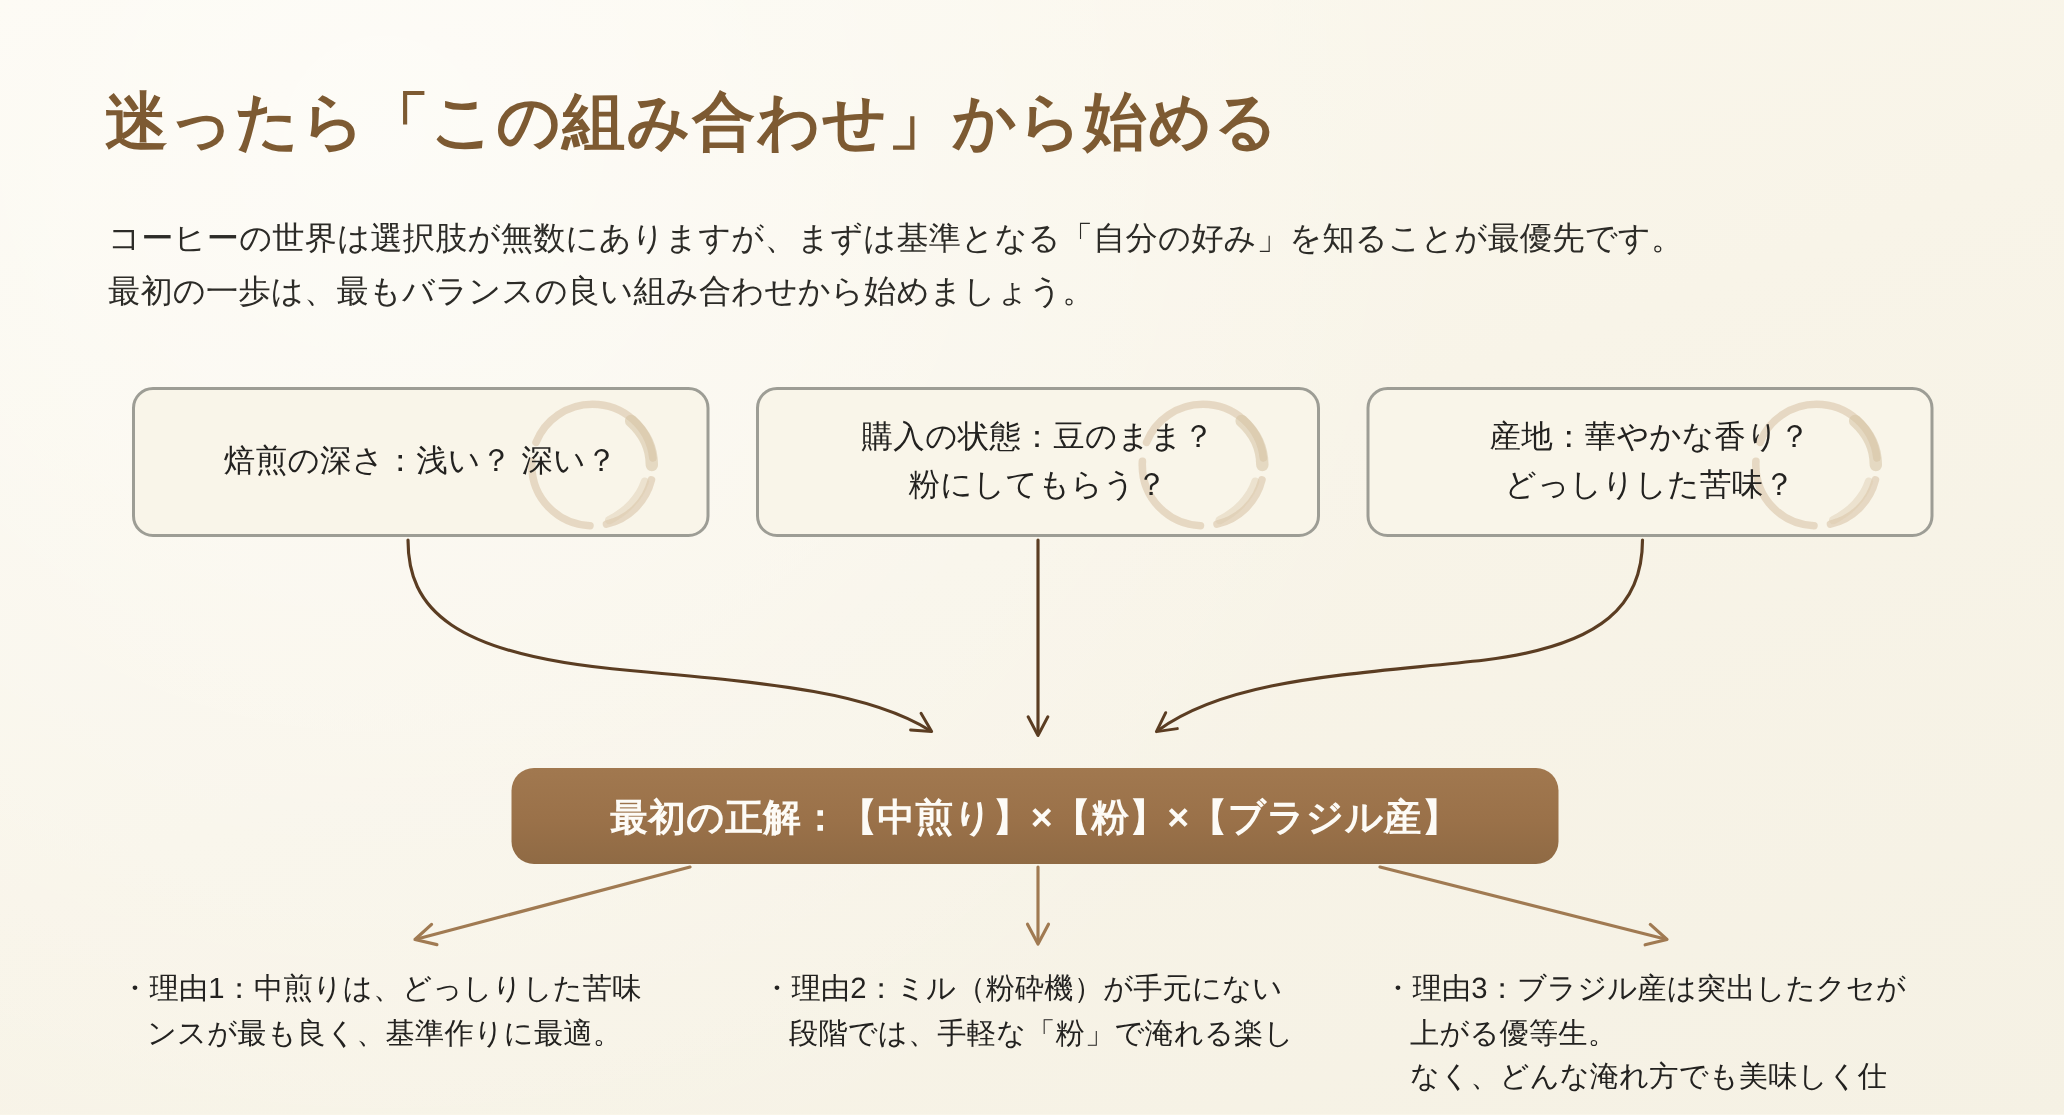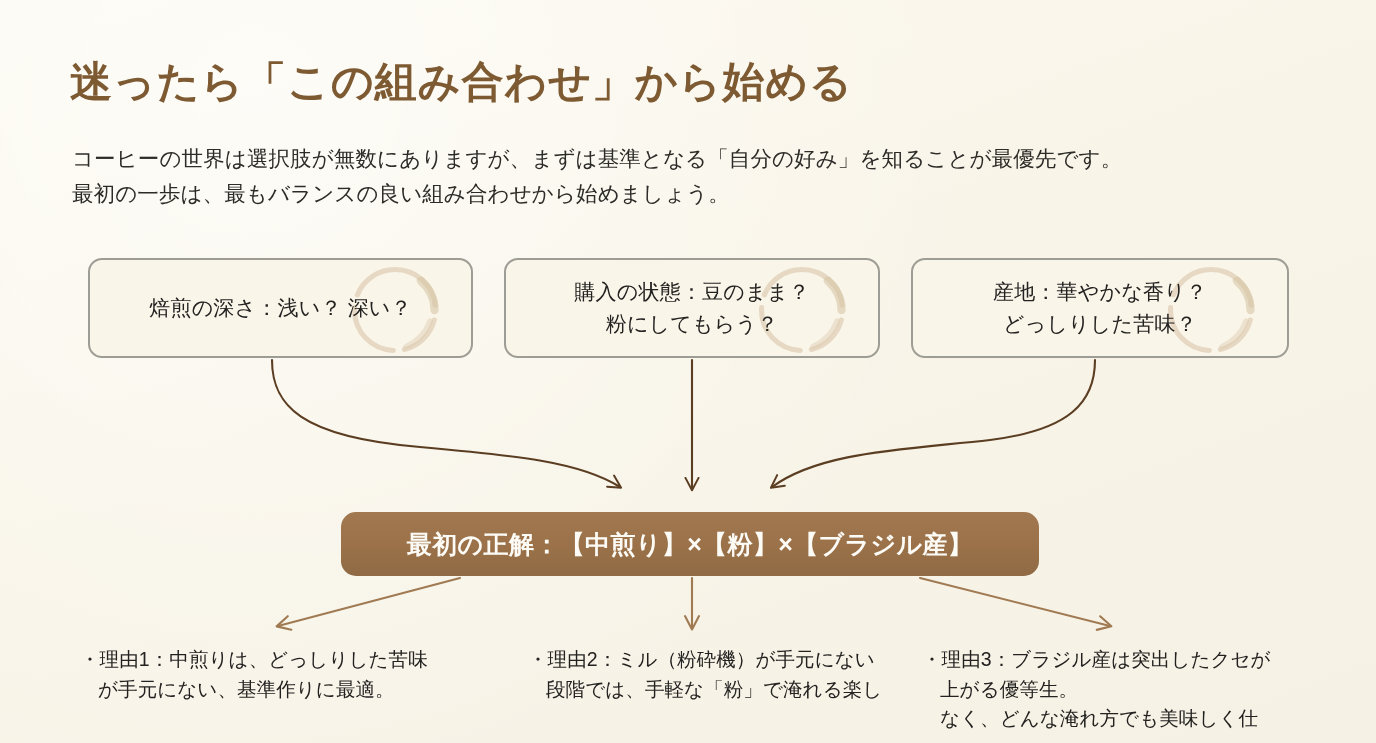--- a/index.html
+++ b/index.html
@@ -123,21 +123,21 @@
     top: 645px;
     font-size: 19.5px;
     line-height: 1.52;
     font-weight: 500;
     color: #232220;
     letter-spacing: 0.005em;
   }
   .reason .rline { display: block; white-space: nowrap; }
   .reason .rline.indent { padding-left: 18px; }
   .reason-1 { left: 80px;  width: 400px; }
-  .reason-2 { left: 528px; width: 400px; }
+  .reason-2 { left: 508px; width: 400px; }
   .reason-3 { left: 922px; width: 410px; }
 
   
   #arrows {
     position: absolute;
     left: 0; top: 0;
     width: 1376px;
     height: 743px;
     pointer-events: none;
   }
@@ -211,21 +211,21 @@
 
     <path d="M920 578 L1110 626" fill="none" stroke="#a07a52" stroke-width="2.1" stroke-linecap="round" marker-end="url(#head-light)"></path>
   </svg>
 
   <div class="banner">
     <span class="banner-text">最初の正解：【中煎り】×【粉】×【ブラジル産】</span>
   </div>
 
   <div class="reason reason-1">
     <span class="rline">・理由1：中煎りは、どっしりした苦味</span>
-    <span class="rline indent">が手元にない、基準作りに最適。</span>
+    <span class="rline indent">ンスが最も良く、基準作りに最適。</span>
   </div>
 
   <div class="reason reason-2">
     <span class="rline">・理由2：ミル（粉砕機）が手元にない</span>
     <span class="rline indent">段階では、手軽な「粉」で淹れる楽し</span>
   </div>
 
   <div class="reason reason-3">
     <span class="rline">・理由3：ブラジル産は突出したクセが</span>
     <span class="rline indent">上がる優等生。</span>

